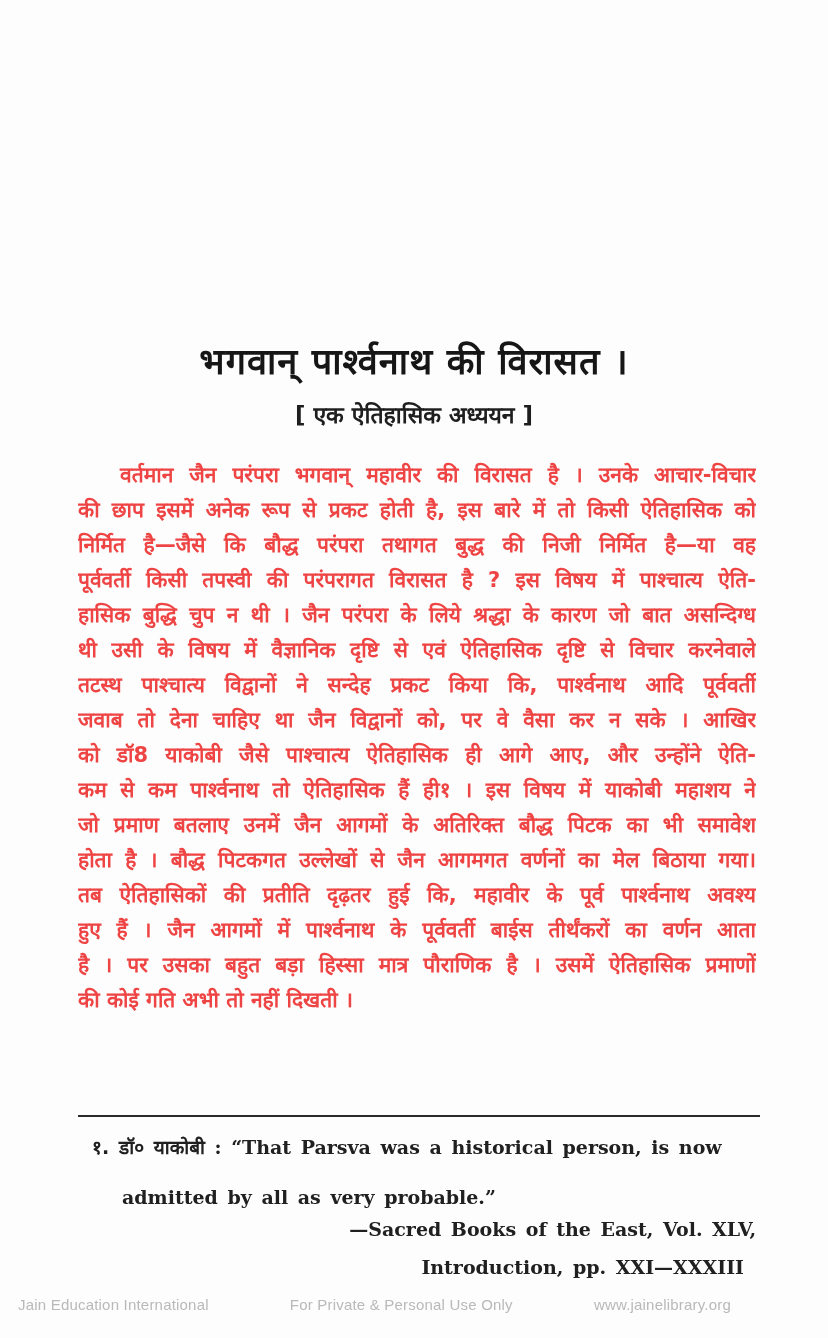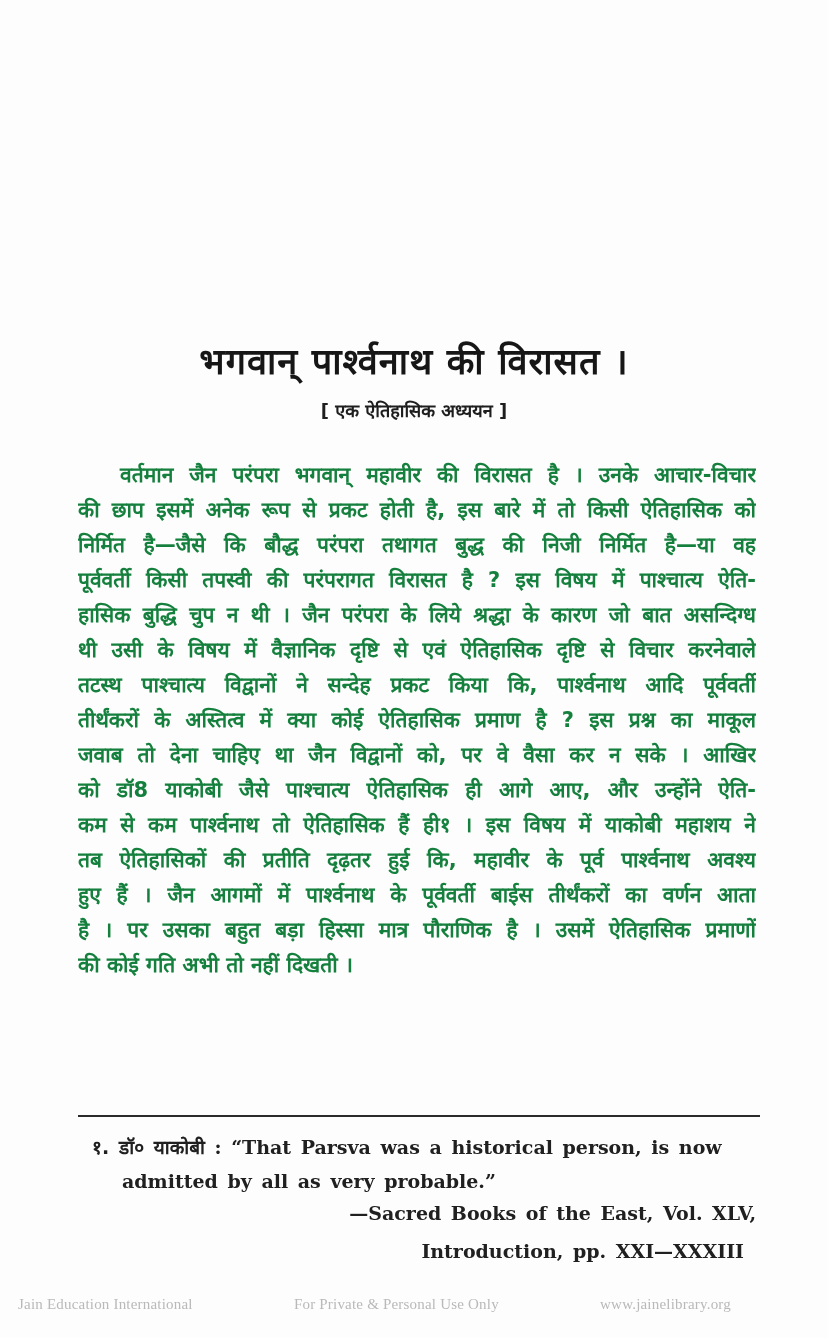--- a/index.html
+++ b/index.html
@@ -26,32 +26,32 @@
     font-weight: bold;
     letter-spacing: 1px;
     color: #161616;
   }
   .page-subtitle {
     position: absolute;
     top: 398px;
     left: 0;
     width: 100%;
     text-align: center;
-    font-size: 18px;
+    font-size: 23px;
     font-weight: bold;
     color: #1e1e1e;
   }
   .body-block {
     position: absolute;
     top: 458px;
     left: 78px;
     width: 678px;
     font-size: 21px;
     font-weight: 600;
-    color: #15803d;
+    color: #ef4444;
   }
   .body-line {
     height: 35px;
     line-height: 35px;
     overflow: hidden;
     text-align: justify;
     text-align-last: justify;
     white-space: nowrap;
   }
   .body-line.indent {
@@ -85,42 +85,42 @@
     display: flex;
     gap: 10px;
     align-items: baseline;
   }
   .fn-marker {
     flex: 0 0 auto;
     font-family: "DejaVu Sans", sans-serif;
   }
   .fn-line2 {
     margin-left: 30px;
-    margin-top: 4px;
+    margin-top: 20px;
   }
   .fn-attr1 {
     margin-top: 2px;
     text-align: right;
   }
   .fn-attr2 {
     margin-top: 8px;
     text-align: right;
     padding-right: 12px;
   }
   .page-footer {
     position: absolute;
     top: 1296px;
     left: 0;
     width: 749px;
     box-sizing: border-box;
     padding: 0 18px;
     display: flex;
     justify-content: space-between;
     align-items: baseline;
-    font-family: Liberation Serif, serif;
+    font-family: Liberation Sans, sans-serif;
     font-size: 15px;
     color: #b9b9b9;
     letter-spacing: 0.2px;
   }
 </style>
 </head>
 <body>
 
 <div class="page">
 
@@ -129,24 +129,25 @@
   <div class="page-subtitle">[ एक ऐतिहासिक अध्ययन ]</div>
 
   <div class="body-block">
     <div class="body-line indent">वर्तमान जैन परंपरा भगवान् महावीर की विरासत है । उनके आचार-विचार</div>
     <div class="body-line">की छाप इसमें अनेक रूप से प्रकट होती है, इस बारे में तो किसी ऐतिहासिक को</div>
     <div class="body-line">निर्मित है—जैसे कि बौद्ध परंपरा तथागत बुद्ध की निजी निर्मित है—या वह</div>
     <div class="body-line">पूर्ववर्ती किसी तपस्वी की परंपरागत विरासत है ? इस विषय में पाश्चात्य ऐति-</div>
     <div class="body-line">हासिक बुद्धि चुप न थी । जैन परंपरा के लिये श्रद्धा के कारण जो बात असन्दिग्ध</div>
     <div class="body-line">थी उसी के विषय में वैज्ञानिक दृष्टि से एवं ऐतिहासिक दृष्टि से विचार करनेवाले</div>
     <div class="body-line">तटस्थ पाश्चात्य विद्वानों ने सन्देह प्रकट किया कि, पार्श्वनाथ आदि पूर्ववर्ती</div>
-    <div class="body-line">तीर्थंकरों के अस्तित्व में क्या कोई ऐतिहासिक प्रमाण है ?  इस प्रश्न का माकूल</div>
     <div class="body-line">जवाब तो देना चाहिए था जैन विद्वानों को, पर वे वैसा कर न सके ।  आखिर</div>
     <div class="body-line">को डॉ8 याकोबी जैसे पाश्चात्य ऐतिहासिक ही आगे आए, और उन्होंने ऐति-</div>
     <div class="body-line">कम से कम पार्श्वनाथ तो ऐतिहासिक हैं ही१ । इस विषय में याकोबी महाशय ने</div>
+    <div class="body-line">जो प्रमाण बतलाए उनमें जैन आगमों के अतिरिक्त बौद्ध पिटक का भी समावेश</div>
+    <div class="body-line">होता है । बौद्ध पिटकगत उल्लेखों से जैन आगमगत वर्णनों का मेल बिठाया गया।</div>
     <div class="body-line">तब ऐतिहासिकों की प्रतीति दृढ़तर हुई कि, महावीर के पूर्व पार्श्वनाथ अवश्य</div>
     <div class="body-line">हुए हैं ।  जैन आगमों में पार्श्वनाथ के पूर्ववर्ती बाईस तीर्थंकरों का वर्णन आता</div>
     <div class="body-line">है । पर उसका बहुत बड़ा हिस्सा मात्र पौराणिक है । उसमें ऐतिहासिक प्रमाणों</div>
     <div class="body-line last">की कोई गति अभी तो नहीं दिखती ।</div>
   </div>
 
   <div class="footnote-separator"></div>
 
   <div class="footnote">
     <div class="fn-row">

